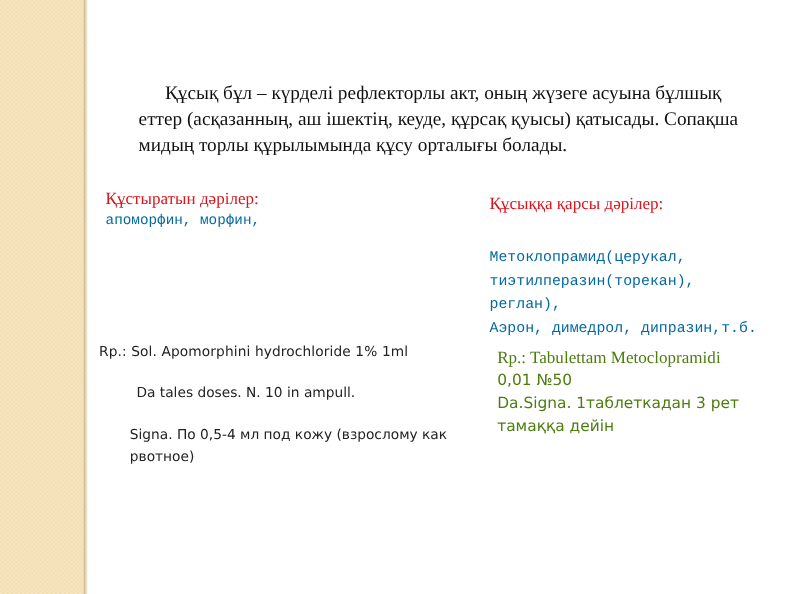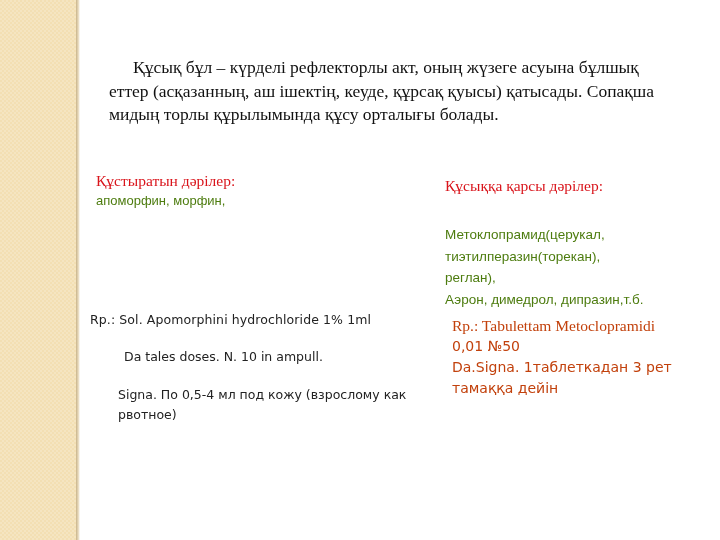--- a/index.html
+++ b/index.html
@@ -60,24 +60,24 @@
       top: 171px;
       width: 240px;
     }
     .col-right {
       position: absolute;
       left: 445px;
       top: 176px;
       width: 260px;
     }
     .body-sans {
-      font-family: Liberation Sans, sans-serif;
+      font-family: Liberation Mono, monospace;
       font-size: 13px;
       line-height: 19.5px;
-      color: #4d7c0f;
+      color: #0369a1;
     }
     .col-right .body-sans {
       font-size: 13.5px;
       line-height: 21.5px;
       margin-top: 28px;
     }
     .rx-left {
       position: absolute;
       left: 90px;
       top: 312px;
@@ -90,34 +90,34 @@
     .rx-left .line2 { position: absolute; left: 34px; top: 37px; white-space: nowrap; }
     .rx-left .line3 { position: absolute; left: 28px; top: 73px; width: 310px; line-height: 20px; }
     .rx-right {
       position: absolute;
       left: 452px;
       top: 315px;
       width: 260px;
       font-family: "DejaVu Sans", sans-serif;
       font-size: 14px;
       line-height: 21px;
-      color: #c2410c;
+      color: #4d7c0f;
     }
     .rx-right .serifline {
       font-family: "Liberation Serif", serif;
       font-size: 15.5px;
     }
   </style>
 </head>
 <body>
 
 <div class="side-band"></div>
 <div class="side-shadow"></div>
 
-<p class="intro" style="margin:0;">Құсық бұл – күрделі рефлекторлы акт, оның жүзеге асуына бұлшық еттер (асқазанның, аш ішектің, кеуде, құрсақ қуысы) қатысады. Сопақша мидың торлы құрылымында құсу орталығы болады.</p>
+<p class="intro" style="margin:17px;">Құсық бұл – күрделі рефлекторлы акт, оның жүзеге асуына бұлшық еттер (асқазанның, аш ішектің, кеуде, құрсақ қуысы) қатысады. Сопақша мидың торлы құрылымында құсу орталығы болады.</p>
 
 <div class="col-left">
   <div class="heading">Құстыратын дәрілер:</div>
   <div class="body-sans">
     <div>апоморфин, морфин,</div>
   </div>
 </div>
 
 <div class="col-right">
   <div class="heading">Құсыққа қарсы дәрілер:</div>

